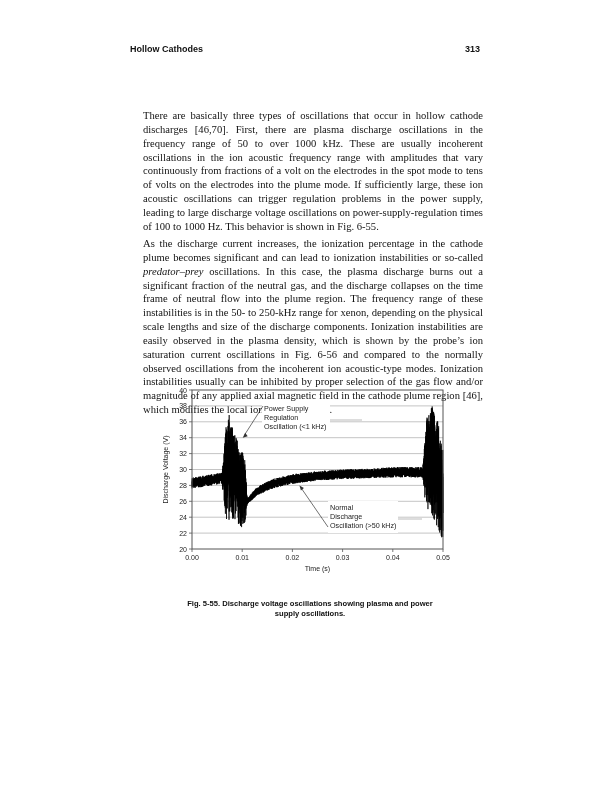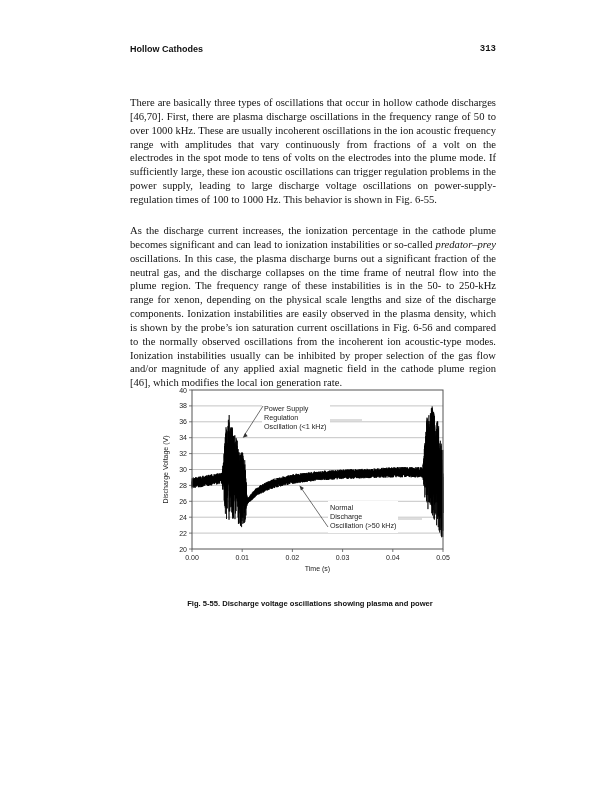--- a/index.html
+++ b/index.html
@@ -1,27 +1,27 @@
 <!DOCTYPE html>
 <html><head>
 <meta charset="utf-8">
 <style>
   html, body { margin:0; padding:0; background:#ffffff; }
   body { width:612px; height:792px; position:relative; overflow:hidden; }
   .page { position:absolute; left:0; top:0; width:612px; height:672px; background:#fff; }
   .running-head { position:absolute; top:44px; left:130px; width:366px; height:14px;
     font-family:"Liberation Sans", sans-serif; font-weight:bold; font-size:9px; color:#111; }
   .running-head .title { position:absolute; left:0; top:0; }
-  .running-head .pnum { position:absolute; right:0; top:0;font-family:Liberation Mono, monospace; }
+  .running-head .pnum { position:absolute; right:16px; top:0; }
   .body-text { position:absolute; left:130px; width:366px;
     font-family:"Liberation Serif", serif; font-size:10.6px; line-height:13.85px; color:#111;
     text-align:justify; }
   .p1 { top:96px; }
   .p2 { top:224px; }
-  .body-text p { margin:0; }
+  .body-text p { margin:13px; }
   .figure { position:absolute; left:150px; top:380px; width:320px; height:240px; }
   .figure svg { position:absolute; left:0; top:0; }
   .caption { position:absolute; left:150px; top:599px; width:320px; text-align:center;
     font-family:"Liberation Sans", sans-serif; font-weight:bold; font-size:7.6px; line-height:10px; color:#111; }
   .ax-text { font-family:"Liberation Sans", sans-serif; font-size:7px; fill:#222; }
   .ann-text { font-family:"Liberation Sans", sans-serif; font-size:7.2px; fill:#222; }
 </style>
 </head>
 <body>
 
@@ -101,15 +101,16 @@
         <text x="180" y="139.2" class="ann-text">Discharge</text>
         <text x="180" y="148.4" class="ann-text">Oscillation (&gt;50 kHz)</text>
         <line x1="248" x2="272" y1="139" y2="139" stroke="#aaa" stroke-width="0.8"></line>
         <line x1="178" x2="151.428" y1="147" y2="108.4" stroke="#333" stroke-width="0.7"></line>
         <path d="M149.428 105.4 l1.5 5 l3 -2.5 z" fill="#333"></path>
       </svg>
   </div>
 
   <div class="caption">
     <div>Fig. 5-55. Discharge voltage oscillations showing plasma and power</div>
+    <div>supply oscillations.</div>
   </div>
 
 </div>
 
 </body></html>

